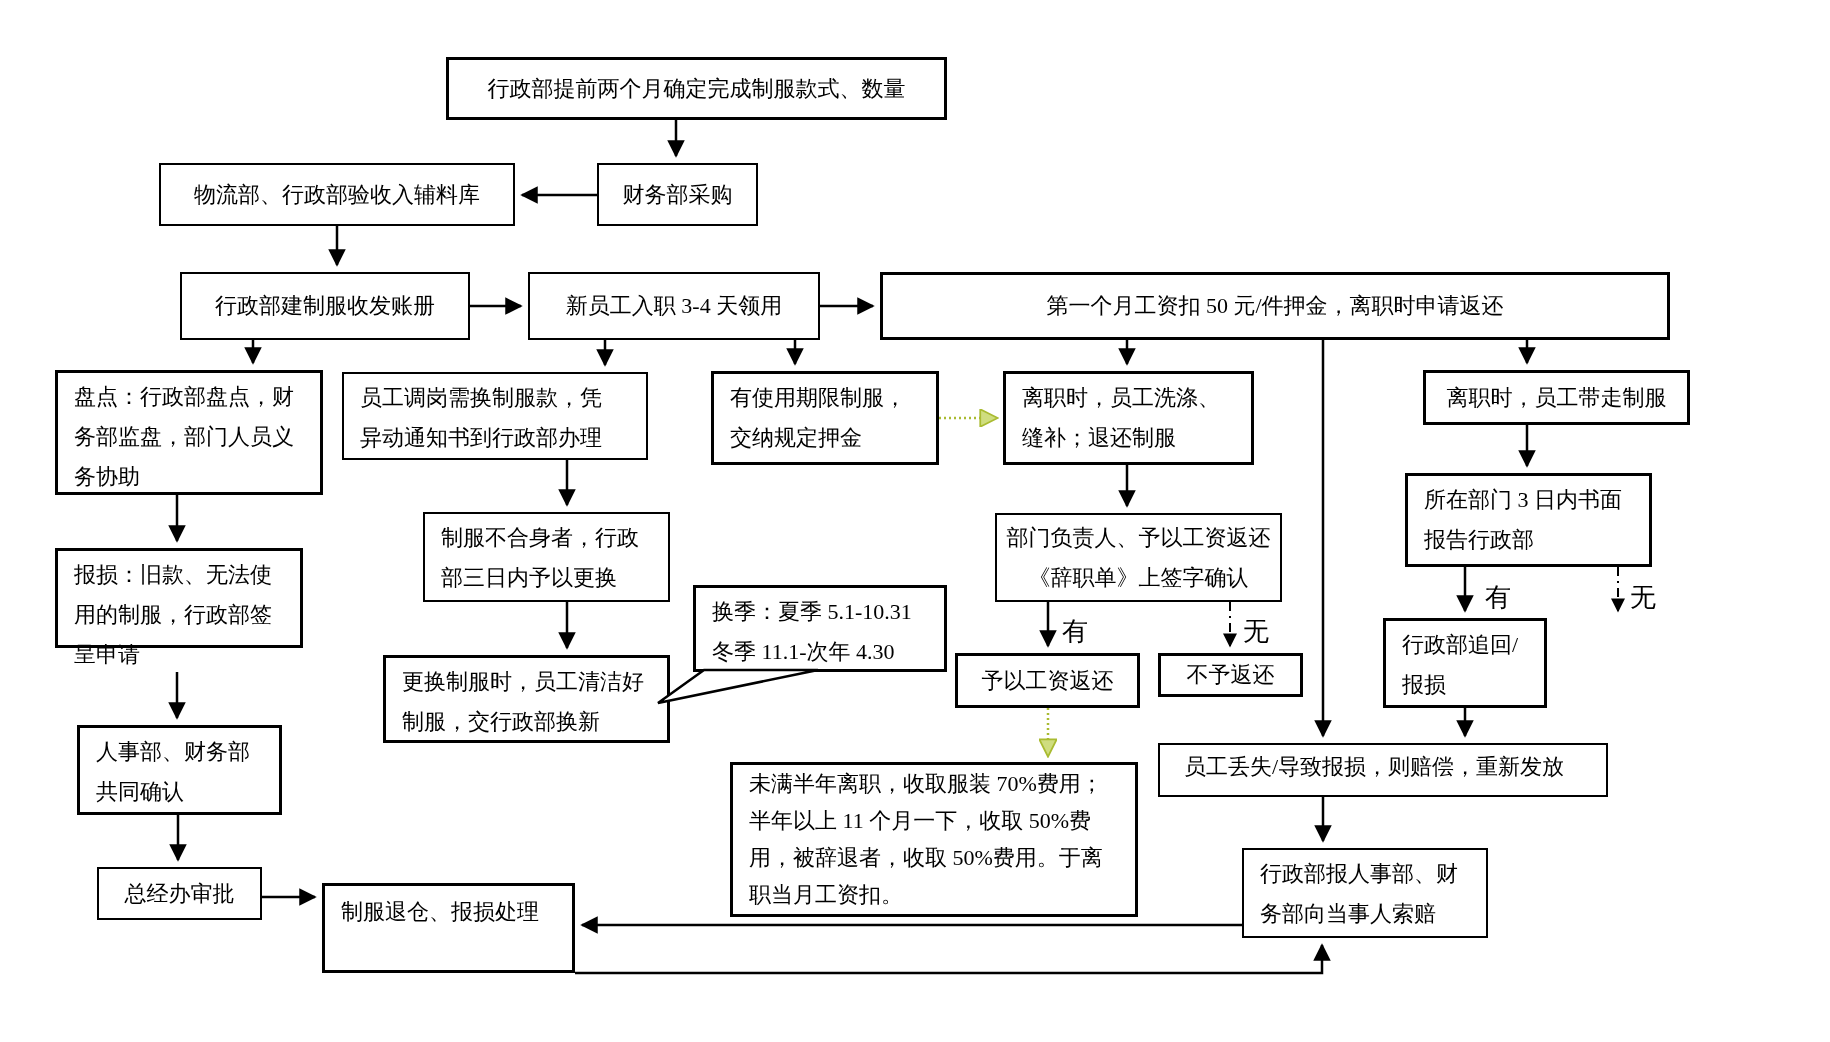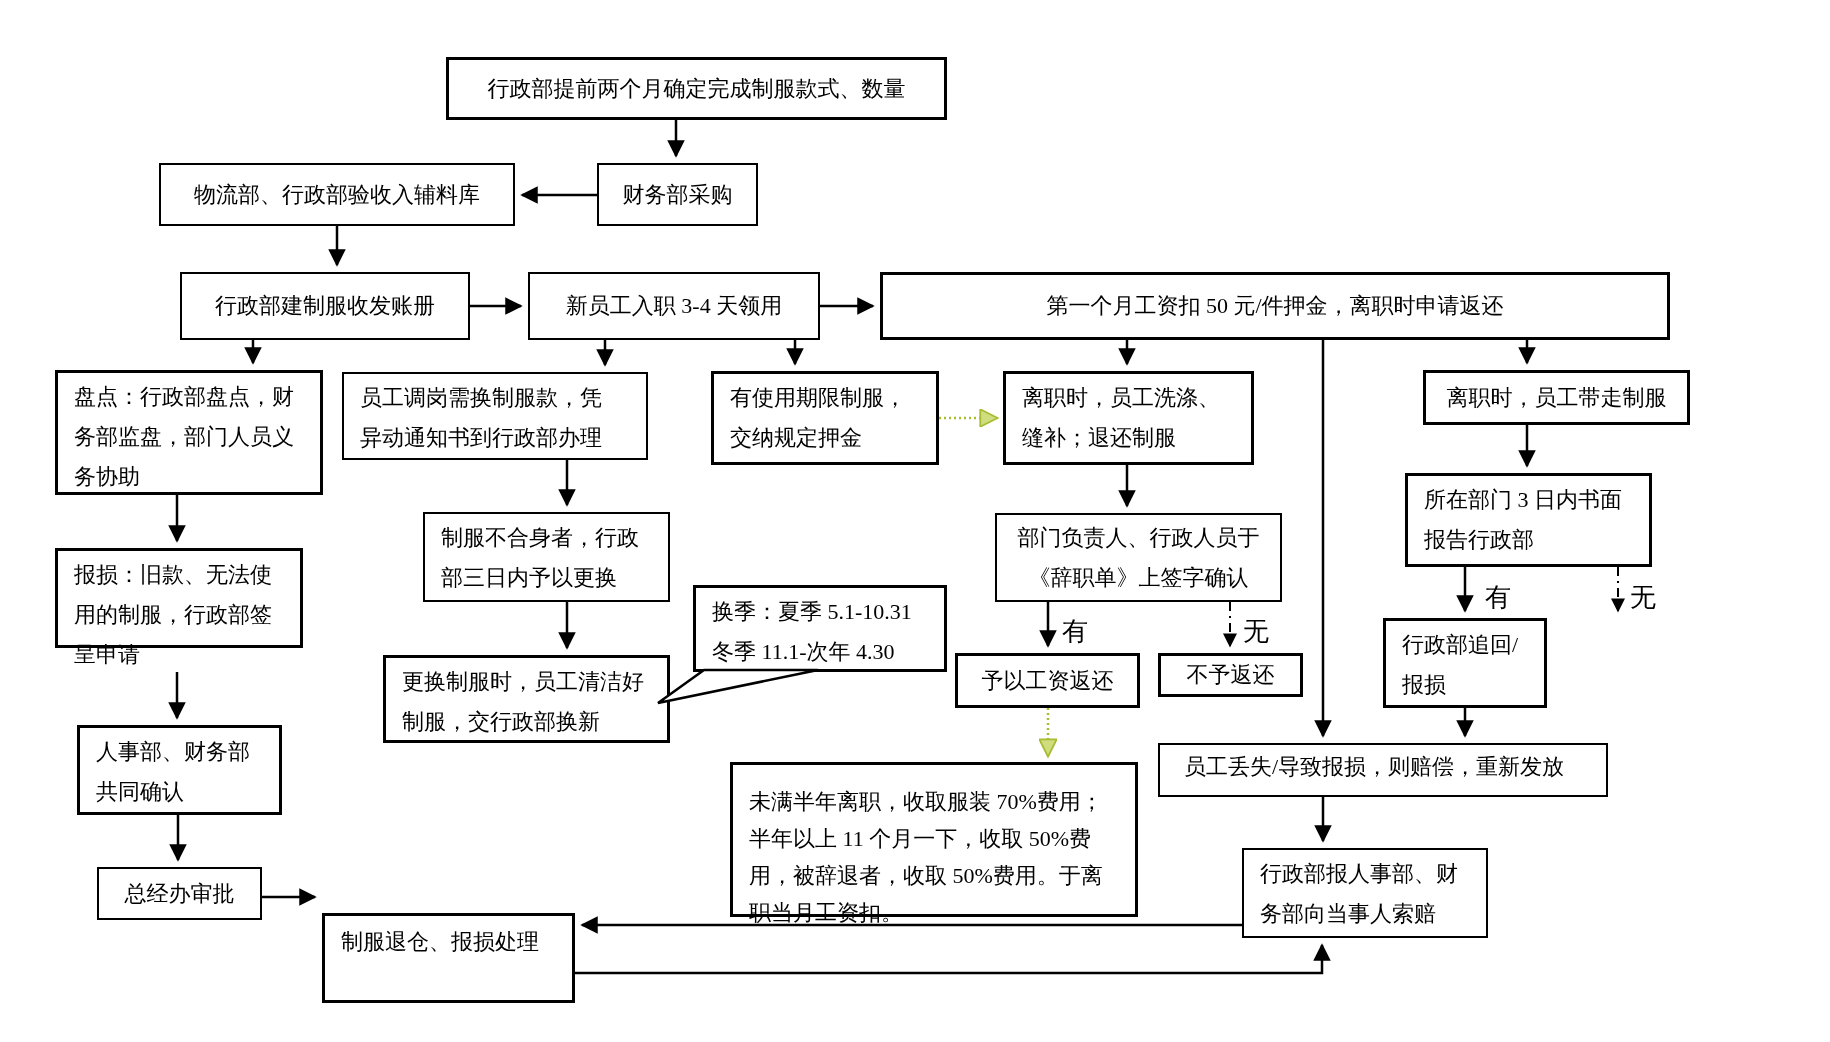--- a/index.html
+++ b/index.html
@@ -3,36 +3,36 @@
 <meta charset="utf-8">
 <style>
   html,body{margin:0;padding:0;background:#ffffff;}
   .canvas{position:relative;width:1830px;height:1042px;background:#ffffff;overflow:hidden;
           font-family:"Liberation Serif","DejaVu Serif",serif;color:#000;}
   .node{position:absolute;box-sizing:border-box;border:2px solid #000;background:#fff;
         font-size:22px;line-height:40px;padding:4px 16px;white-space:pre-line;z-index:1;}
   .thick{border-width:3px;}
   .center{display:flex;align-items:center;justify-content:center;text-align:center;padding:0 6px;}
   .vcenter{display:flex;align-items:center;padding:0 0 6px 24px;}
-  .tight{line-height:37px;padding-top:18px;}
+  .tight{line-height:37px;padding-top:0;}
   .topleft{padding-top:6px;}
   svg.wires{position:absolute;left:0;top:0;z-index:2;pointer-events:none;}
   svg.wires text{font-family:"Liberation Serif","DejaVu Serif",serif;font-size:26px;fill:#000;}
 
   #n-confirm_style{left:446px;top:57px;width:501px;height:63px;}
   #n-inspect{left:159px;top:163px;width:356px;height:63px;}
   #n-purchase{left:597px;top:163px;width:161px;height:63px;}
   #n-ledger{left:180px;top:272px;width:290px;height:68px;}
   #n-new_employee{left:528px;top:272px;width:292px;height:68px;}
   #n-deposit{left:880px;top:272px;width:790px;height:68px;}
   #n-inventory{left:55px;top:370px;width:268px;height:125px;}
   #n-damage{left:55px;top:548px;width:248px;height:100px;}
   #n-hrfin{left:77px;top:725px;width:205px;height:90px;}
   #n-gm{left:97px;top:867px;width:165px;height:53px;}
-  #n-return{left:322px;top:883px;width:253px;height:90px;margin-top:30px;}
+  #n-return{left:322px;top:883px;width:253px;height:90px;}
   #n-transfer{left:342px;top:372px;width:306px;height:88px;}
   #n-unfit{left:423px;top:512px;width:247px;height:90px;}
   #n-replace{left:383px;top:655px;width:287px;height:88px;}
   #n-season{left:693px;top:585px;width:254px;height:87px;}
   #n-limited{left:711px;top:371px;width:228px;height:94px;}
   #n-wash{left:1003px;top:371px;width:251px;height:94px;}
   #n-sign{left:995px;top:513px;width:287px;height:89px;}
   #n-refundyes{left:955px;top:653px;width:185px;height:55px;}
   #n-refundno{left:1158px;top:653px;width:145px;height:44px;}
   #n-cost{left:730px;top:762px;width:408px;height:155px;}
@@ -69,21 +69,21 @@
   <div class="node" id="n-unfit">制服不合身者，行政
 部三日内予以更换</div>
   <div class="node thick" id="n-replace">更换制服时，员工清洁好
 制服，交行政部换新</div>
   <div class="node thick" id="n-season">换季：夏季 5.1-10.31
 冬季 11.1-次年 4.30</div>
   <div class="node thick" id="n-limited">有使用期限制服，
 交纳规定押金</div>
   <div class="node thick" id="n-wash">离职时，员工洗涤、
 缝补；退还制服</div>
-  <div class="node center" id="n-sign">部门负责人、行政人员于
+  <div class="node center" id="n-sign">部门负责人、予以工资返还
 《辞职单》上签字确认</div>
   <div class="node center thick" id="n-refundyes">予以工资返还</div>
   <div class="node center thick" id="n-refundno">不予返还</div>
   <div class="node thick tight" id="n-cost">未满半年离职，收取服装 70%费用；
 半年以上 11 个月一下，收取 50%费
 用，被辞退者，收取 50%费用。于离
 职当月工资扣。</div>
   <div class="node vcenter" id="n-lost">员工丢失/导致报损，则赔偿，重新发放</div>
   <div class="node" id="n-claim">行政部报人事部、财
 务部向当事人索赔</div>

